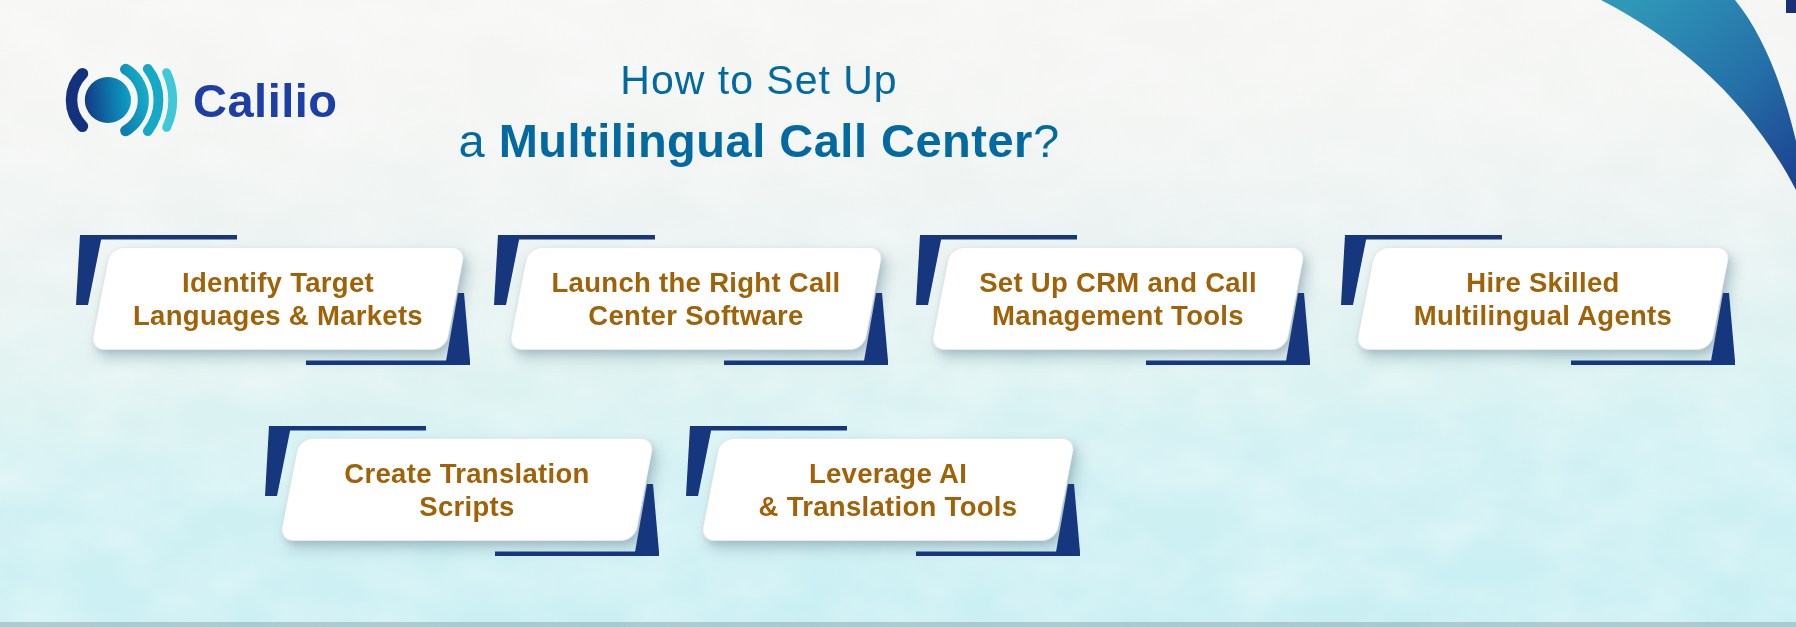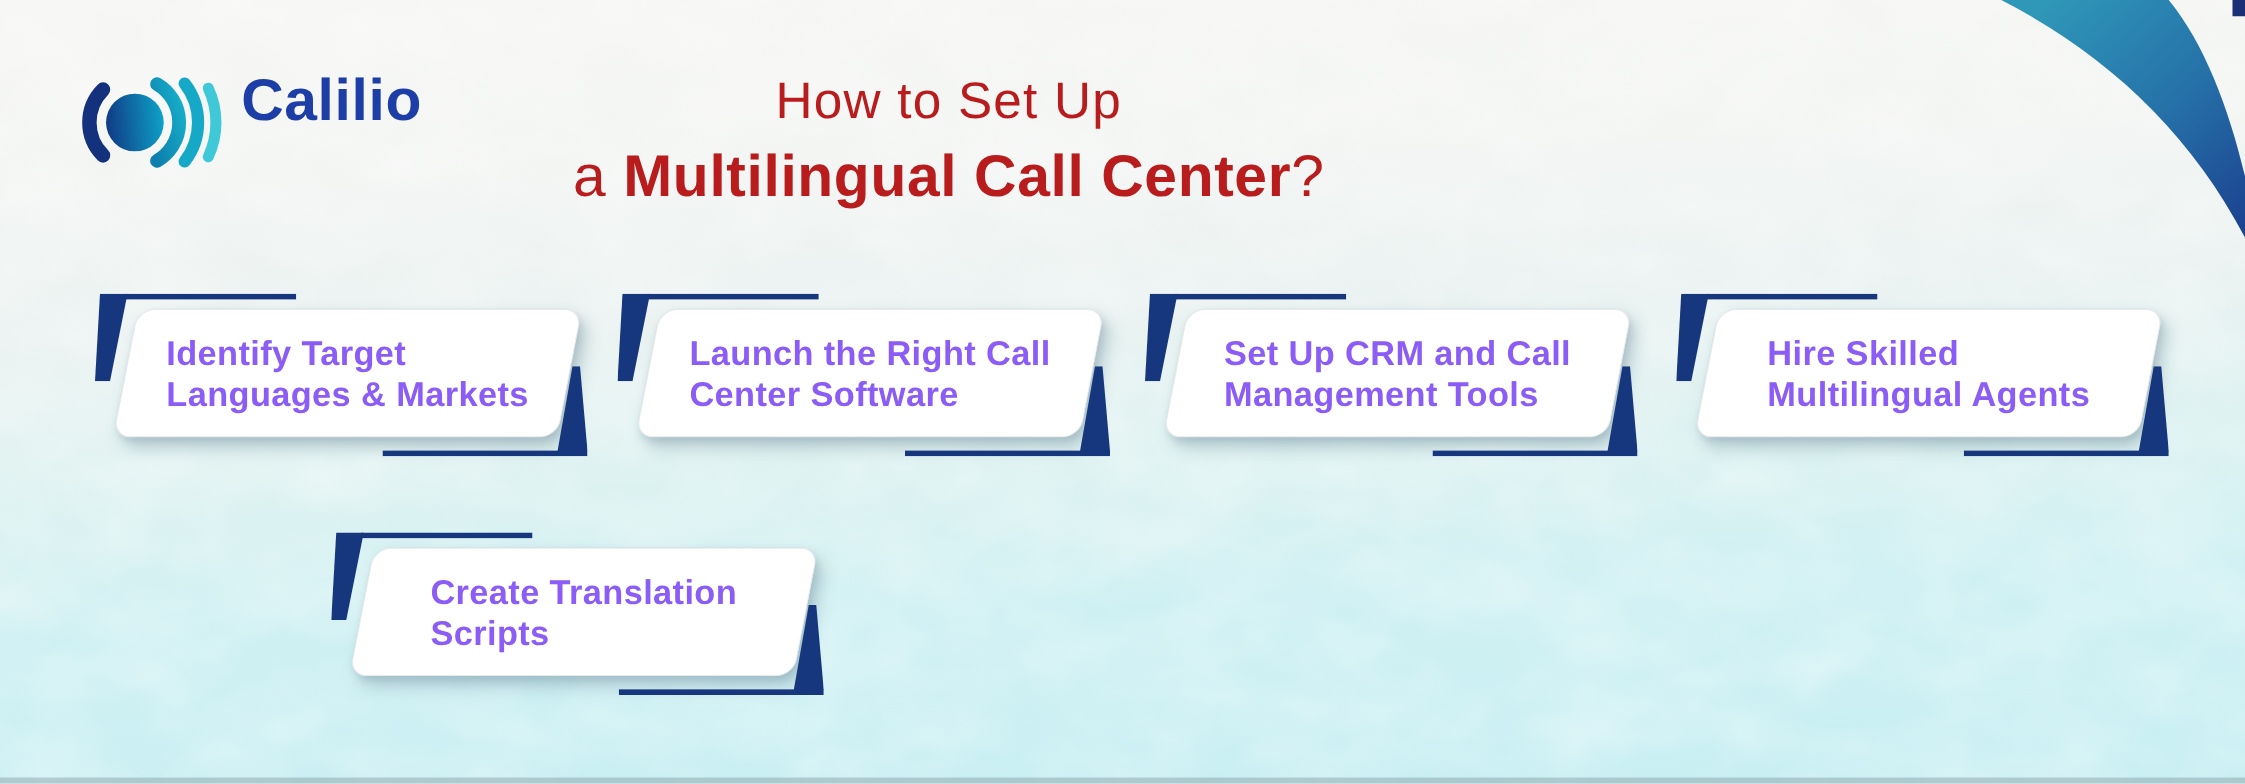--- a/index.html
+++ b/index.html
@@ -16,41 +16,41 @@
       #ddf2f1 58%, #cff0f3 75%, #c8eff3 100%);
   }
   .texture-svg{position:absolute;inset:0;opacity:.55;pointer-events:none;}
   .swoosh-svg{position:absolute;inset:0;pointer-events:none;}
   .bottom-edge{
     position:absolute;left:0;right:0;bottom:0;height:5px;
     background:rgba(115,140,146,.38);
   }
 
   
-  .logo{position:absolute;left:52px;top:52px;display:flex;align-items:flex-start;gap:15px;height:96px;}
+  .logo{position:absolute;left:52px;top:52px;display:flex;align-items:center;gap:15px;height:96px;}
   .logo-icon{width:126px;height:92px;display:block;}
   .logo-text{font-size:47px;font-weight:700;color:#1c3ea6;letter-spacing:.5px;}
 
-  .title{position:absolute;left:359px;top:56px;width:800px;text-align:center;color:#b91c1c;line-height:1.2;}
+  .title{position:absolute;left:359px;top:56px;width:800px;text-align:center;color:#0369a1;line-height:1.2;}
   .title .t1{font-size:41px;font-weight:500;letter-spacing:1px;display:block;}
   .title .t2{font-size:47px;font-weight:400;display:block;margin-top:8px;letter-spacing:.5px;}
   .title .t2 b{font-weight:700;}
 
   
   .card{position:absolute;width:356px;height:103px;}
   .card .face{
     position:absolute;inset:0;background:#ffffff;border-radius:14px;
     transform:skewX(-11deg);
     border:1px solid rgba(165,180,190,.28);
     box-shadow:7px 8px 13px rgba(115,145,160,.42), 2px 3px 5px rgba(125,150,165,.22);
   }
   .card .label{
     position:absolute;inset:0;display:flex;align-items:center;justify-content:center;
-    white-space:pre-line;
-    font-size:27.5px;line-height:33px;font-weight:600;color:#8b5cf6;letter-spacing:.3px;
+    text-align:center;white-space:pre-line;
+    font-size:27.5px;line-height:33px;font-weight:600;color:#a16207;letter-spacing:.3px;
   }
   .decor{position:absolute;pointer-events:none;}
   .decor-top{left:-24px;top:-12px;width:161px;height:70px;}
   .decor-bottom{left:206px;top:46px;width:164px;height:72px;}
   .decor polygon,.decor rect{fill:#16367e;}
 </style>
 </head>
 <body>
 
 <div class="stage">
@@ -166,16 +166,29 @@
       </svg>
     <div class="face"></div>
     <span class="label">Create Translation
 Scripts</span>
     <svg class="decor decor-bottom" viewBox="0 0 164 72" preserveAspectRatio="none">
         <polygon points="152,0 158,0 164,68 140,68"></polygon>
         <rect x="0" y="67.5" width="164" height="4.5"></rect>
       </svg>
   </div>
 
+  <div class="card" style="left:710px;top:438px">
+    <svg class="decor decor-top" viewBox="0 0 161 70" preserveAspectRatio="none">
+        <polygon points="4,0 26,0 12,70 0,70"></polygon>
+        <rect x="24" y="0" width="137" height="4.5"></rect>
+      </svg>
+    <div class="face"></div>
+    <span class="label">Leverage AI
+&amp; Translation Tools</span>
+    <svg class="decor decor-bottom" viewBox="0 0 164 72" preserveAspectRatio="none">
+        <polygon points="152,0 158,0 164,68 140,68"></polygon>
+        <rect x="0" y="67.5" width="164" height="4.5"></rect>
+      </svg>
+  </div>
 
 
   <div class="bottom-edge"></div>
 </div>
 
 </body></html>

